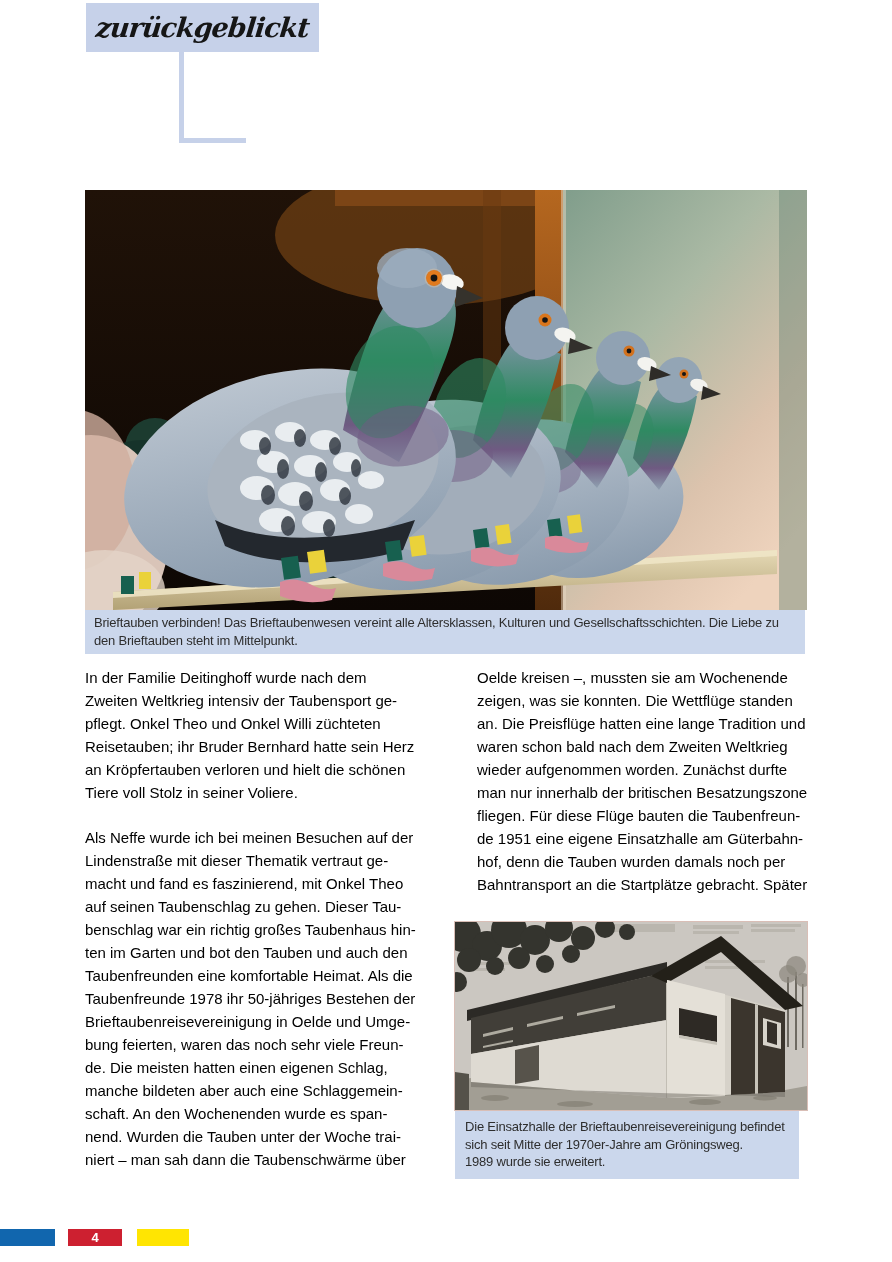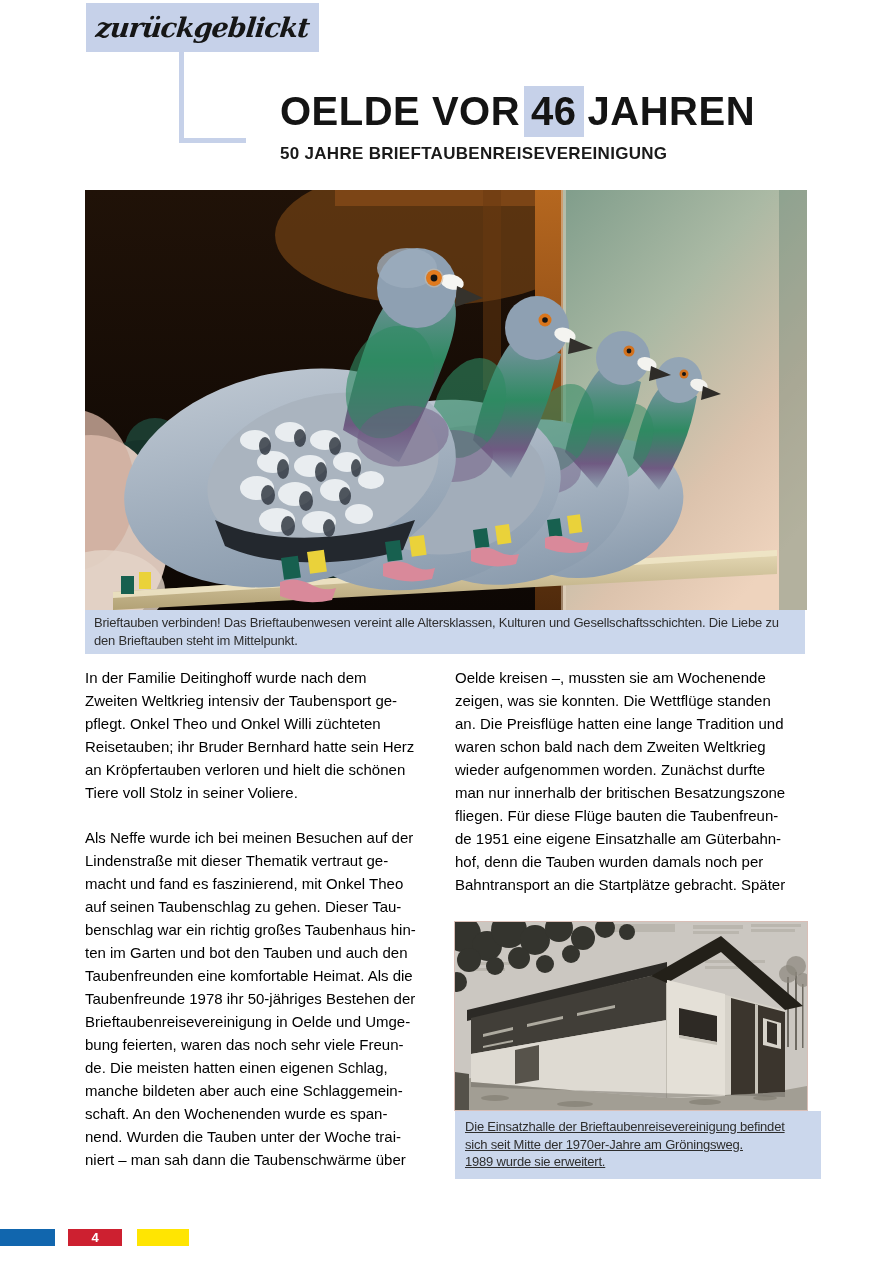--- a/index.html
+++ b/index.html
@@ -41,52 +41,48 @@
     background:#cbd7ec;color:#2e2e2e;font-size:13px;line-height:17.5px;
     letter-spacing:-0.2px;white-space:pre-line;
   }
   .caption-main{
     position:absolute;left:85px;top:610px;width:704px;padding:4px 7px 5px 9px;
   }
   
   .col{position:absolute;top:666px;font-size:15px;line-height:23px;color:#000000;}
   .col p{margin:0 0 22px 0;white-space:pre-line;}
   .col-left{left:85px;width:360px;}
-  .col-right{left:455px;width:356px;}
+  .col-right{left:477px;width:356px;}
   .photo-hall{
     position:absolute;left:455px;top:922px;width:352px;height:188px;overflow:hidden;
     outline:1px solid #d9beb6;
   }
   .photo-hall svg{display:block;width:100%;height:100%;}
   .caption-hall{
-    position:absolute;left:455px;top:1111px;width:332px;padding:7px 24px 8px 10px;text-decoration:underline;
+    position:absolute;left:455px;top:1111px;width:332px;padding:7px 2px 8px 10px;
   }
   
   .bar{position:absolute;top:1229px;height:17px;}
   .bar-blue{left:0;width:55px;background:#1166ae;}
   .bar-red{
     left:68px;width:54px;background:#cd2030;display:flex;align-items:center;justify-content:center;
   }
   .bar-red span{color:#ffffff;font-size:13px;font-weight:700;}
   .bar-yellow{left:137px;width:52px;background:#ffe502;}
 </style>
 </head>
 <body>
 
 <div id="page">
 
   <div class="kicker-box">
     <span class="kicker-text">zurückgeblickt</span>
   </div>
   <div class="kicker-connector"></div>
 
-  <div class="header">
-    <div class="title"><span>OELDE VOR</span><span class="hl">46</span><span>JAHREN</span></div>
-    <div class="subtitle">50 JAHRE BRIEFTAUBENREISEVEREINIGUNG</div>
-  </div>
 
   <div class="photo-main">
     <svg viewBox="0 0 722 420" preserveAspectRatio="none">
       <defs>
         <linearGradient id="bgDark" x1="0" y1="0" x2="0" y2="1">
           <stop offset="0" stop-color="#201208"></stop>
             <stop offset="0.6" stop-color="#140b05"></stop>
             <stop offset="1" stop-color="#0d0704"></stop>
         </linearGradient>
         <linearGradient id="wall" x1="0" y1="0" x2="0.7" y2="1">

